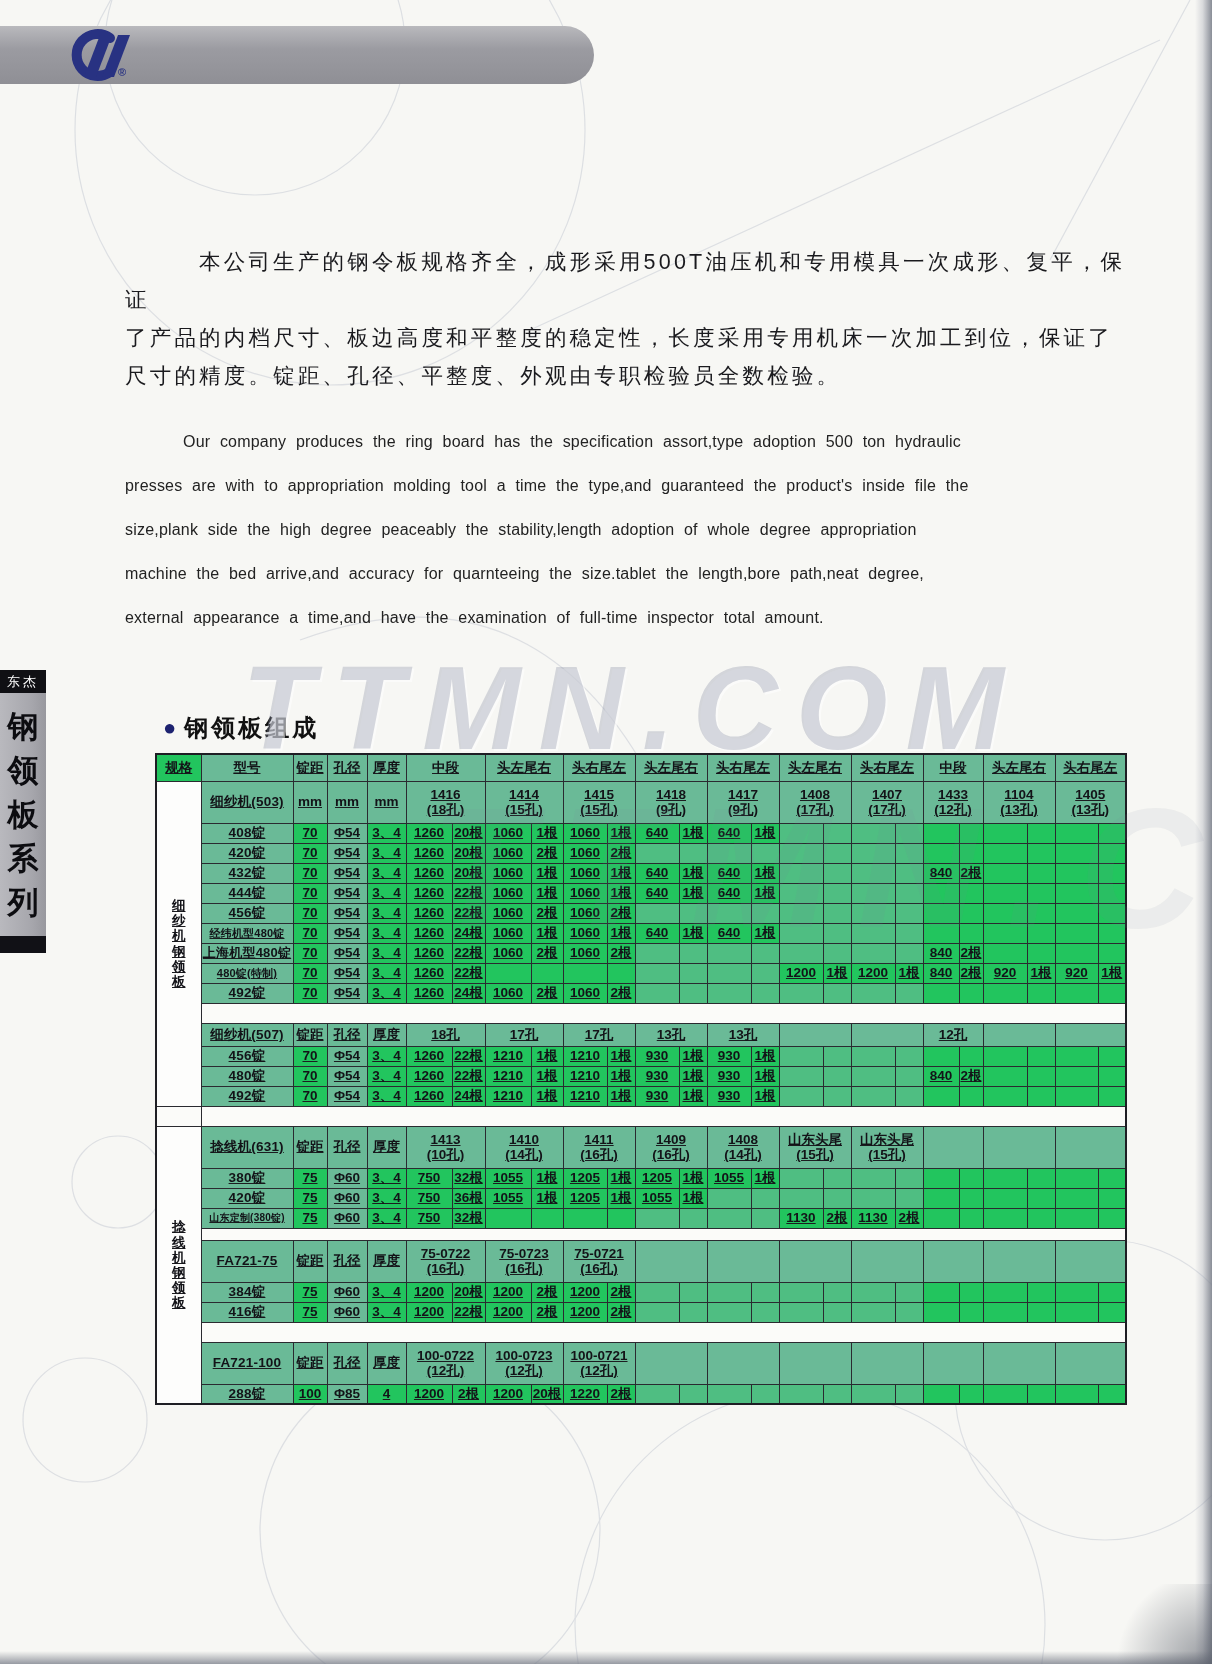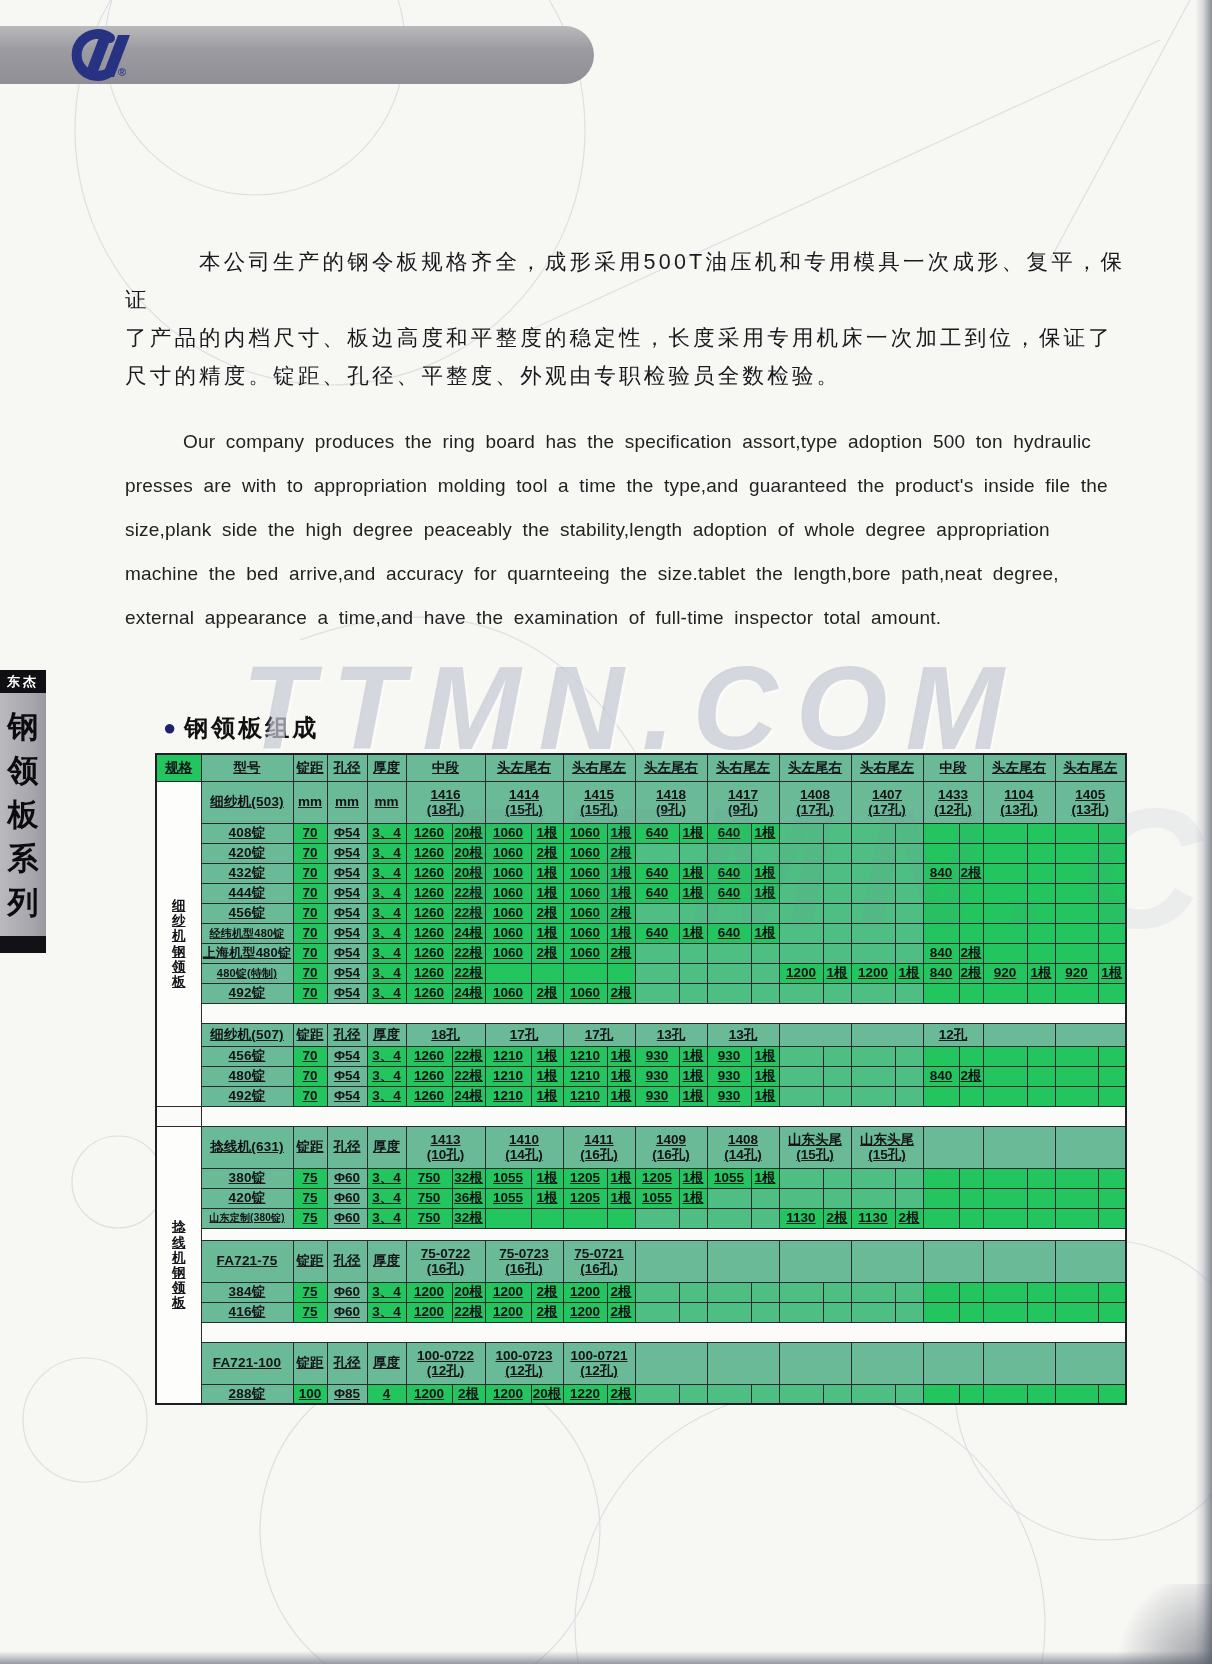--- a/index.html
+++ b/index.html
@@ -24,27 +24,27 @@
     margin-left:34px;font-size:37px;font-weight:bold;color:#111;
     letter-spacing:9px;white-space:nowrap;
   }
   
   .para{position:absolute;left:125px;width:1008px;white-space:pre-line;z-index:2;}
   .para.cn{
     top:243px;font-size:21.5px;line-height:38px;letter-spacing:3.2px;
     text-indent:74px;color:#1a1a1e;font-weight:500;
   }
   .para.en{
-    top:420px;font-size:19px;line-height:44px;word-spacing:5px;letter-spacing:0.2px;
+    top:420px;font-size:16px;line-height:44px;word-spacing:5px;letter-spacing:0.2px;
     text-indent:58px;color:#222;
   }
   
   .side-tab{
     position:absolute;left:0;top:670px;width:46px;height:23px;z-index:3;
-    background:#101014;color:#fff;font-size:13px;font-weight:bold;
+    background:#101014;color:#fff;font-size:13px;font-weight:normal;
     display:flex;align-items:center;justify-content:center;letter-spacing:3px;
   }
   .side-strip{
     position:absolute;left:0;top:693px;width:46px;height:243px;z-index:3;
     background:linear-gradient(90deg,#b9b9be,#a6a6ac 70%,#98989e);
     display:flex;align-items:center;justify-content:center;
   }
   .side-strip .chars{
     white-space:pre-line;font-size:31px;line-height:44px;font-weight:bold;color:#0c0c10;text-align:center;
   }

